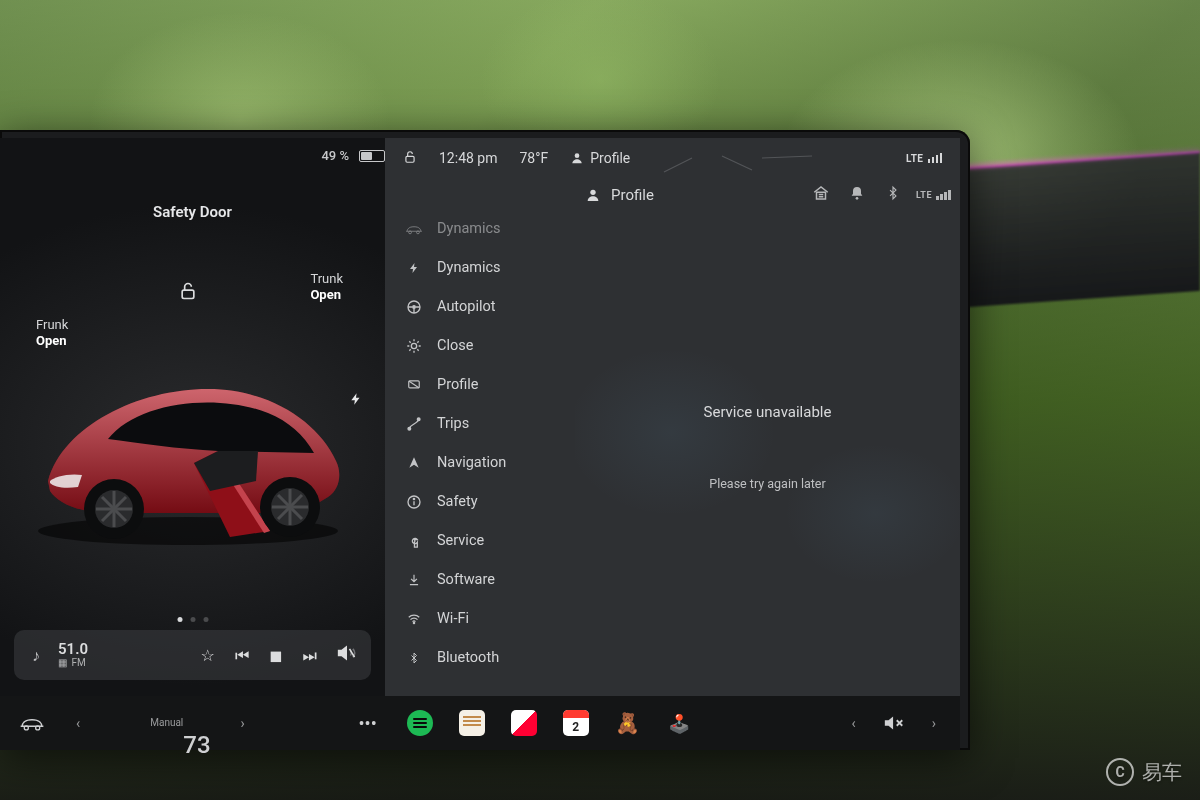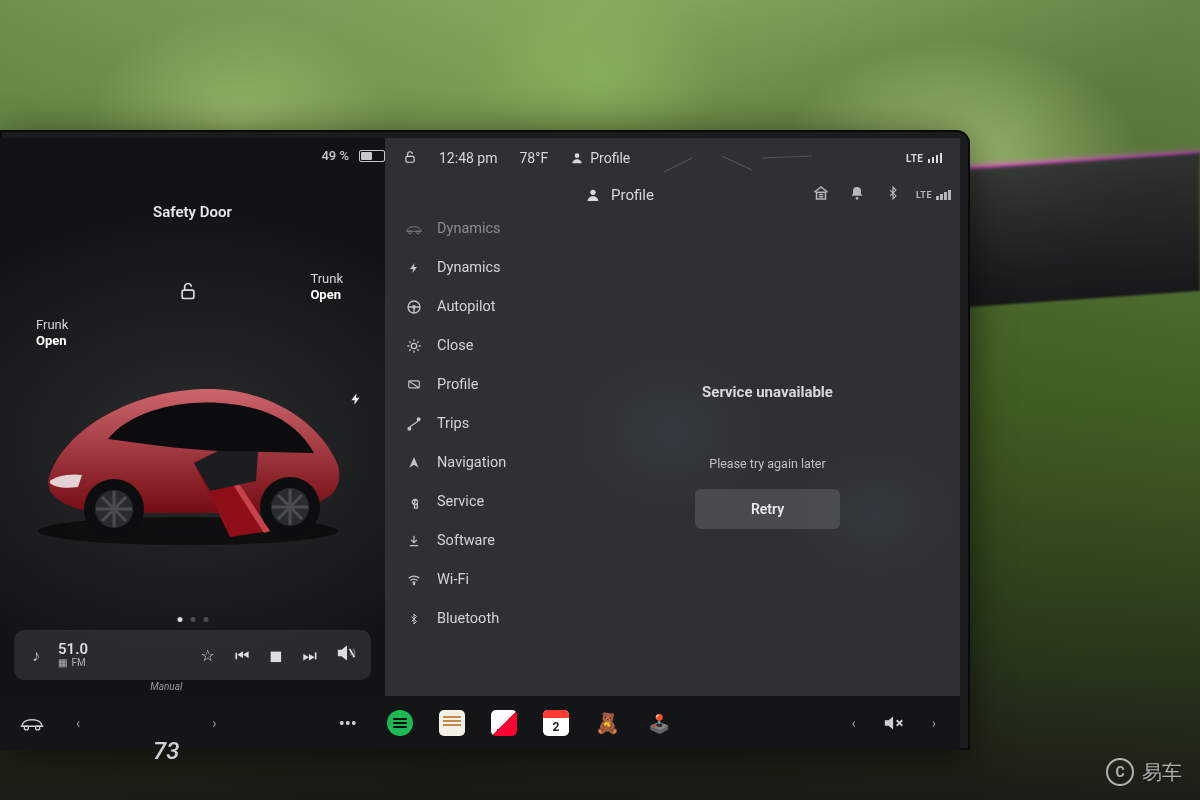--- a/index.html
+++ b/index.html
@@ -109,32 +109,32 @@
   }
   .settings-list .item.dim { opacity:.55; margin-top:-6px;}
   .settings-list .ic { width:18px; display:inline-flex; justify-content:center; opacity:.9;}
   .content-pane {
     flex:1; display:flex; flex-direction:column; align-items:center; justify-content:center;
     color:#d8d9db; position:relative;
     background:
       radial-gradient(ellipse 150px 120px at 25% 45%, rgba(120,180,220,0.08), transparent 70%),
       radial-gradient(ellipse 130px 100px at 78% 62%, rgba(120,180,220,0.07), transparent 70%);
   }
-  .svc-title { font-size:15px; font-weight:700; margin-bottom:20px;}
+  .svc-title { font-size:15px; font-weight:400; margin-bottom:20px;}
   .svc-sub { font-size:12.5px; opacity:.85; margin-bottom:18px;margin-top:35px;}
   .retry-btn {
     background: rgba(120,122,128,0.35); color:#e8e9eb; font-size:14px; font-weight:600;
     padding: 12px 56px; border:none; border-radius:6px; cursor:pointer;
   }
   
   .dock {
     height:54px; background:#141516; display:flex; align-items:center; padding:0 18px; gap:24px;
     color:#cfd0d2; font-size:14px;
   }
-  .dock .temp-block { display:flex; flex-direction:column; align-items:center; line-height:1.05; margin-left:40px;font-style:italic;}
+  .dock .temp-block { display:flex; flex-direction:row; align-items:center; line-height:1.05; margin-left:40px;}
   .dock .temp-block .mode { font-size:10px; opacity:.7;}
   .dock .temp-block .val { font-size:24px; font-weight:500;margin-top:46px;}
   .dock .chev { opacity:.7; cursor:pointer; padding:0 6px;}
   .dock .dock-ic { width:28px; height:28px; display:flex; align-items:center; justify-content:center; cursor:pointer; font-size:18px;}
   .dock .spotify { background:#1db954; border-radius:50%; width:26px; height:26px; position:relative;}
   .dock .spotify::before{content:""; position:absolute; left:6px; right:6px; top:8px; height:2px; background:#0a0a0a; border-radius:2px; box-shadow:0 4px 0 #0a0a0a, 0 8px 0 #0a0a0a;}
   .dock .notes { background:#f5f0e6; border-radius:5px; width:26px; height:26px; position:relative;}
   .dock .notes::before{content:""; position:absolute; left:4px; right:4px; top:6px; height:1.5px; background:#c28a4a; box-shadow:0 4px 0 #c28a4a, 0 8px 0 #c28a4a;}
   .dock .ytm { background:linear-gradient(135deg,#fff 50%,#ff0033 50%); border-radius:5px; width:26px; height:26px;}
   .dock .cal { background:#fff; border-radius:5px; width:26px; height:26px; display:flex; flex-direction:column; overflow:hidden; font-size:9px; color:#222;}
@@ -394,20 +394,30 @@
               <span class="ic">
                 <svg width="14" height="16" viewBox="0 0 24 24" fill="currentColor">
                   <path d="M12 2 4 20l8-5 8 5z"></path>
                 </svg>
               </span>
               <span>Navigation</span>
             </div>
             <div class="item">
               <span class="ic">
                 <svg width="16" height="16" viewBox="0 0 24 24" fill="none" stroke="currentColor" stroke-width="2">
+                  <circle cx="12" cy="12" r="9"></circle>
+                  <line x1="12" y1="11" x2="12" y2="17"></line>
+                  <circle cx="12" cy="7.5" r="1" fill="currentColor"></circle>
+                </svg>
+              </span>
+              <span>Safety</span>
+            </div>
+            <div class="item">
+              <span class="ic">
+                <svg width="16" height="16" viewBox="0 0 24 24" fill="none" stroke="currentColor" stroke-width="2">
                   <path d="M14 7a4 4 0 1 0 3 3l5 5-3 3-5-5a4 4 0 0 0-3-3z" transform="rotate(45 12 12)"></path>
                 </svg>
               </span>
               <span>Service</span>
             </div>
             <div class="item">
               <span class="ic">
                 <svg width="14" height="16" viewBox="0 0 24 24" fill="none" stroke="currentColor" stroke-width="2">
                   <path d="M12 3v12M7 10l5 5 5-5M5 20h14"></path>
                 </svg>
@@ -428,21 +438,20 @@
                 <svg width="12" height="16" viewBox="0 0 24 24" fill="none" stroke="currentColor" stroke-width="2">
                   <path d="M7 7l10 10-5 5V2l5 5L7 17"></path>
                 </svg>
               </span>
               <span>Bluetooth</span>
             </div>
           </div>
         <div class="content-pane">
           <div class="svc-title">Service unavailable</div>
           <div class="svc-sub">Please try again later</div>
-          <button class="retry-btn">Retry</button>
         </div>
       </div>
     </div>
   </div>
 
   <div class="dock">
     <span class="dock-ic">
       <svg width="26" height="18" viewBox="0 0 32 20" fill="none" stroke="currentColor" stroke-width="1.6">
           <path d="M4 14c0-3 2-8 12-8s12 5 12 8M2 14h28"></path>
           <circle cx="9" cy="16" r="2.5"></circle>

